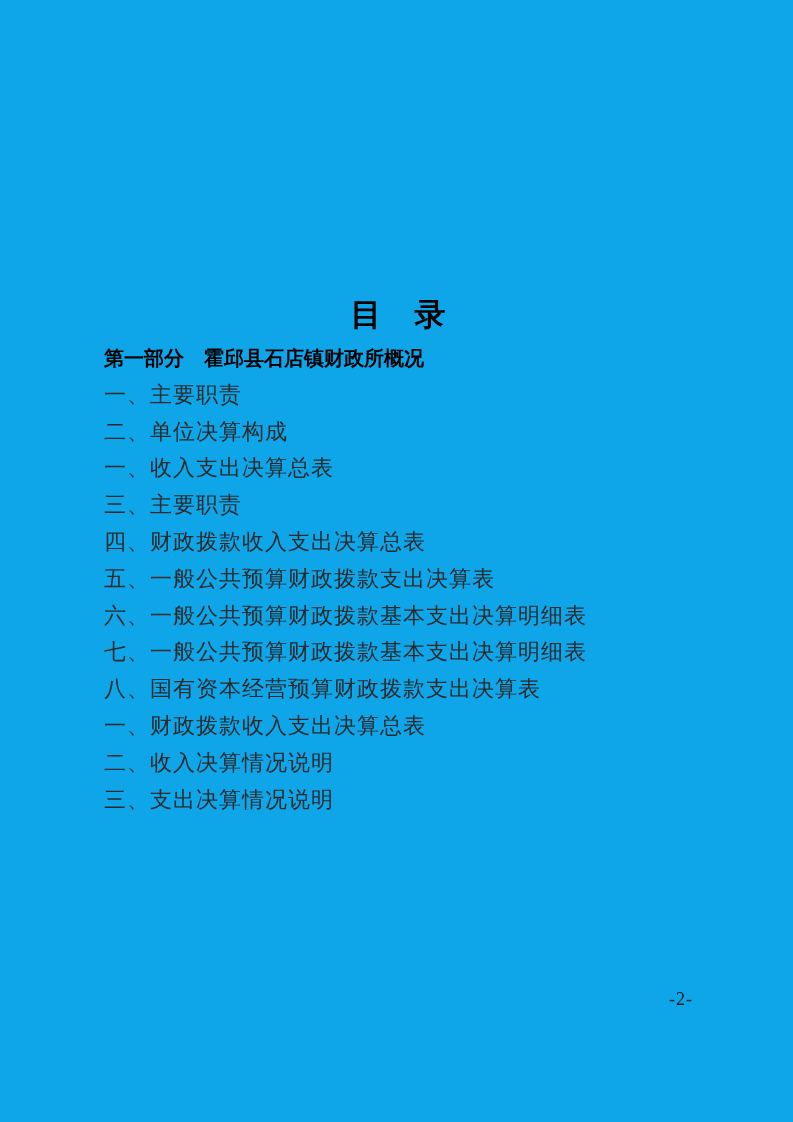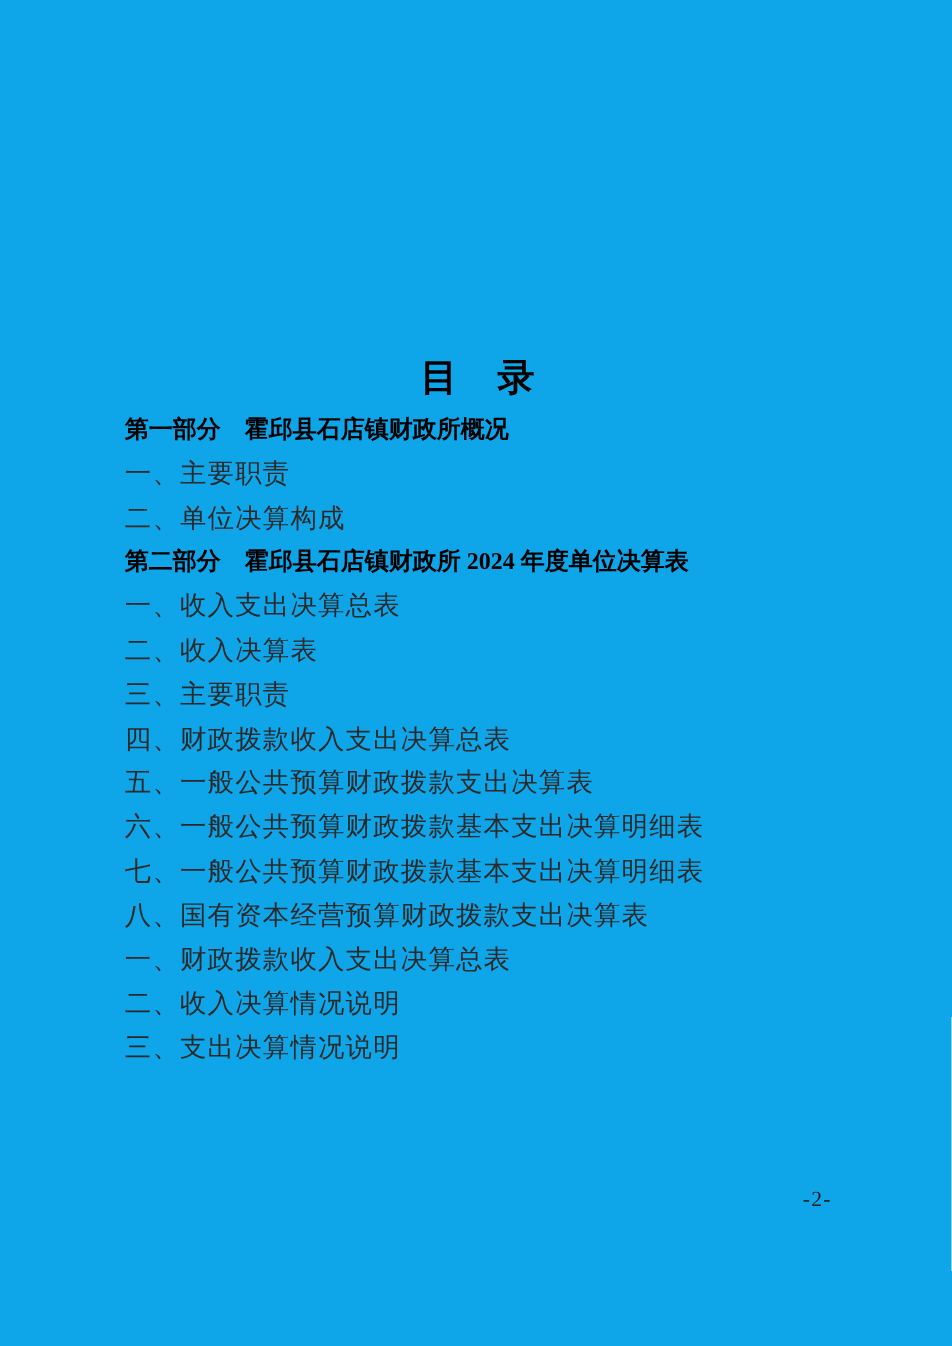--- a/index.html
+++ b/index.html
@@ -69,23 +69,21 @@
 
 <div class="page">
   <div class="content">
 
     <h1 class="doc-title">目　录</h1>
 
     <div class="toc-list">
       <div class="toc-entry section">第一部分　霍邱县石店镇财政所概况</div>
       <div class="toc-entry">一、主要职责</div>
       <div class="toc-entry">二、单位决算构成</div>
-      <div class="toc-entry section">第二部分　霍邱县石店镇财政所 2024 年度单位决算表</div>
       <div class="toc-entry">一、收入支出决算总表</div>
-      <div class="toc-entry">二、收入决算表</div>
       <div class="toc-entry">三、主要职责</div>
       <div class="toc-entry">四、财政拨款收入支出决算总表</div>
       <div class="toc-entry">五、一般公共预算财政拨款支出决算表</div>
       <div class="toc-entry">六、一般公共预算财政拨款基本支出决算明细表</div>
       <div class="toc-entry">七、一般公共预算财政拨款基本支出决算明细表</div>
       <div class="toc-entry">八、国有资本经营预算财政拨款支出决算表</div>
       <div class="toc-entry">一、财政拨款收入支出决算总表</div>
       <div class="toc-entry">二、收入决算情况说明</div>
       <div class="toc-entry">三、支出决算情况说明</div>
     </div>

